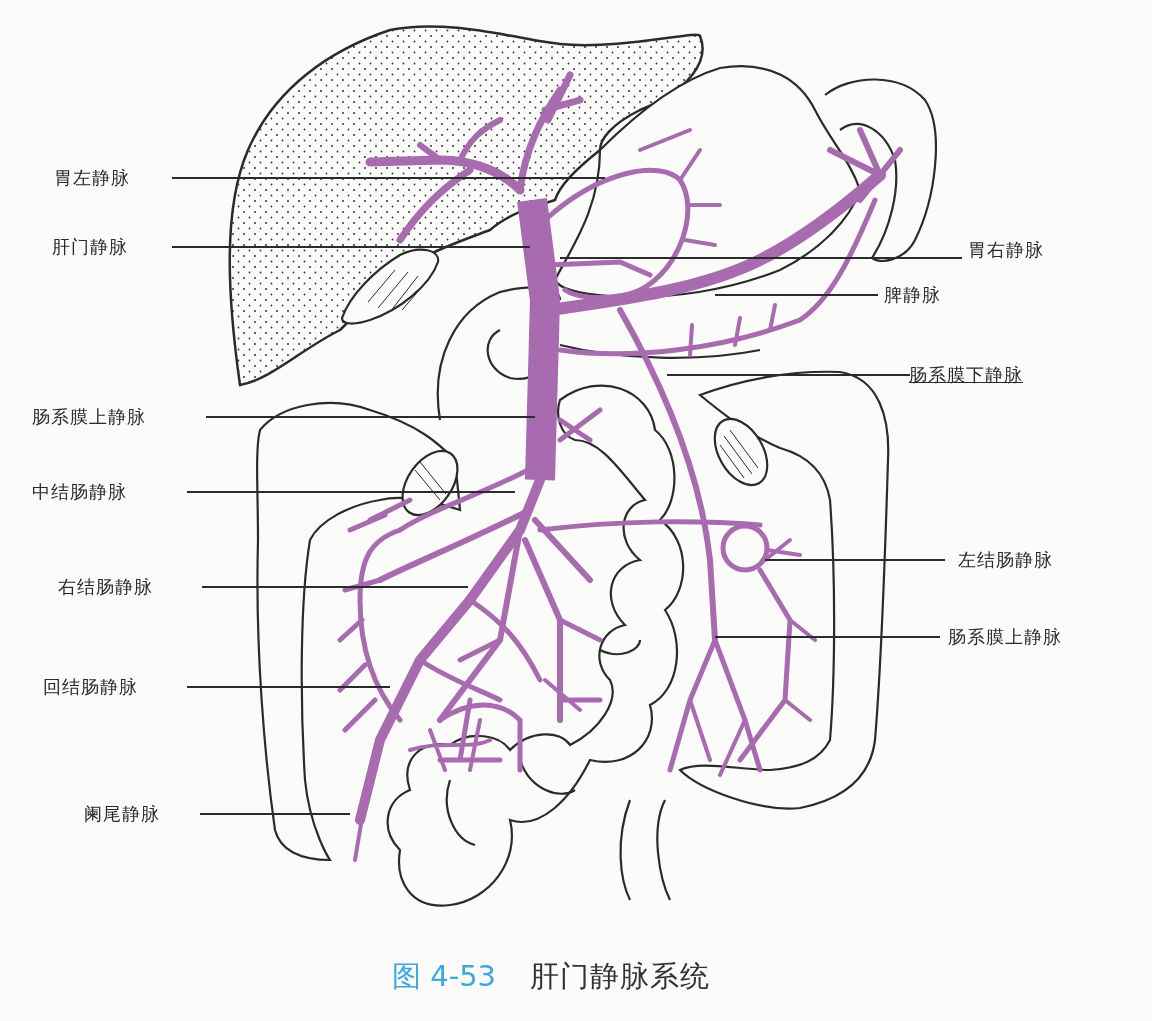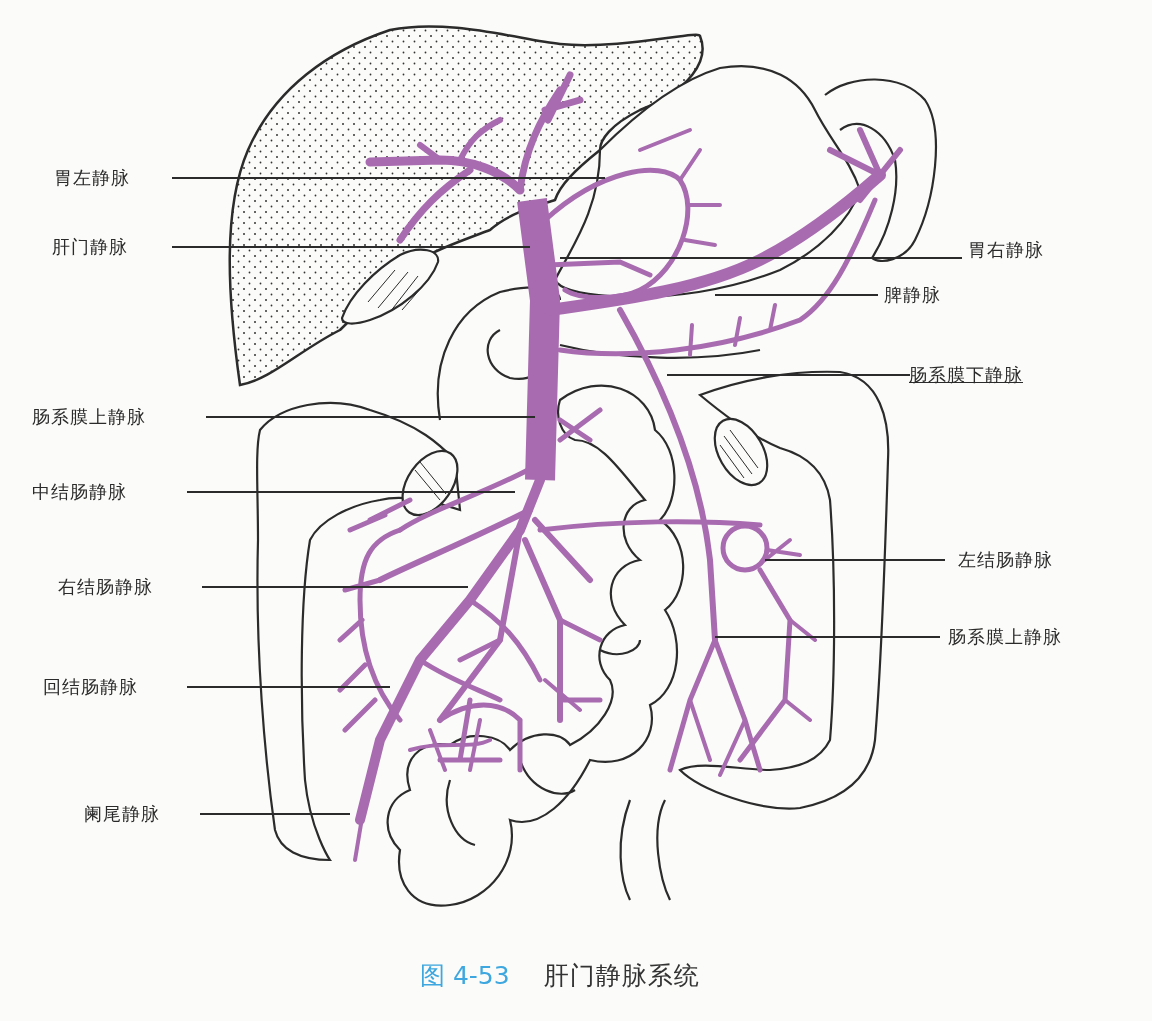--- a/index.html
+++ b/index.html
@@ -2,21 +2,21 @@
 <html><head>
 <meta charset="utf-8">
 <style>
   html, body { margin:0; padding:0; }
   body { width:1152px; height:1021px; background:#fbfbf9; position:relative; overflow:hidden;
          font-family:"DejaVu Sans", sans-serif; }
   #figure { position:absolute; left:0; top:0; width:1152px; height:1021px; }
   .label { position:absolute; font-size:18px; color:#2a2a2a; white-space:nowrap; line-height:30px; letter-spacing:1px;
            font-family:"DejaVu Sans", sans-serif; }
   .label.left { text-align:right; }
-  .caption { position:absolute; top:958px; left:420px; font-size:25px; line-height:36px; white-space:nowrap; }
+  .caption { position:absolute; top:958px; left:392px; font-size:29px; line-height:36px; white-space:nowrap; }
   .caption .num { color:#3ea7df; margin-right:34px; }
   .caption .title { color:#333; letter-spacing:1px; }
 </style>
 </head>
 <body>
 
 <svg id="figure" viewBox="0 0 1152 1021" xmlns="http://www.w3.org/2000/svg">
   <defs>
     <pattern id="dots" width="11" height="11" patternUnits="userSpaceOnUse">
       <circle cx="2" cy="3" r="1" fill="#333"></circle>

